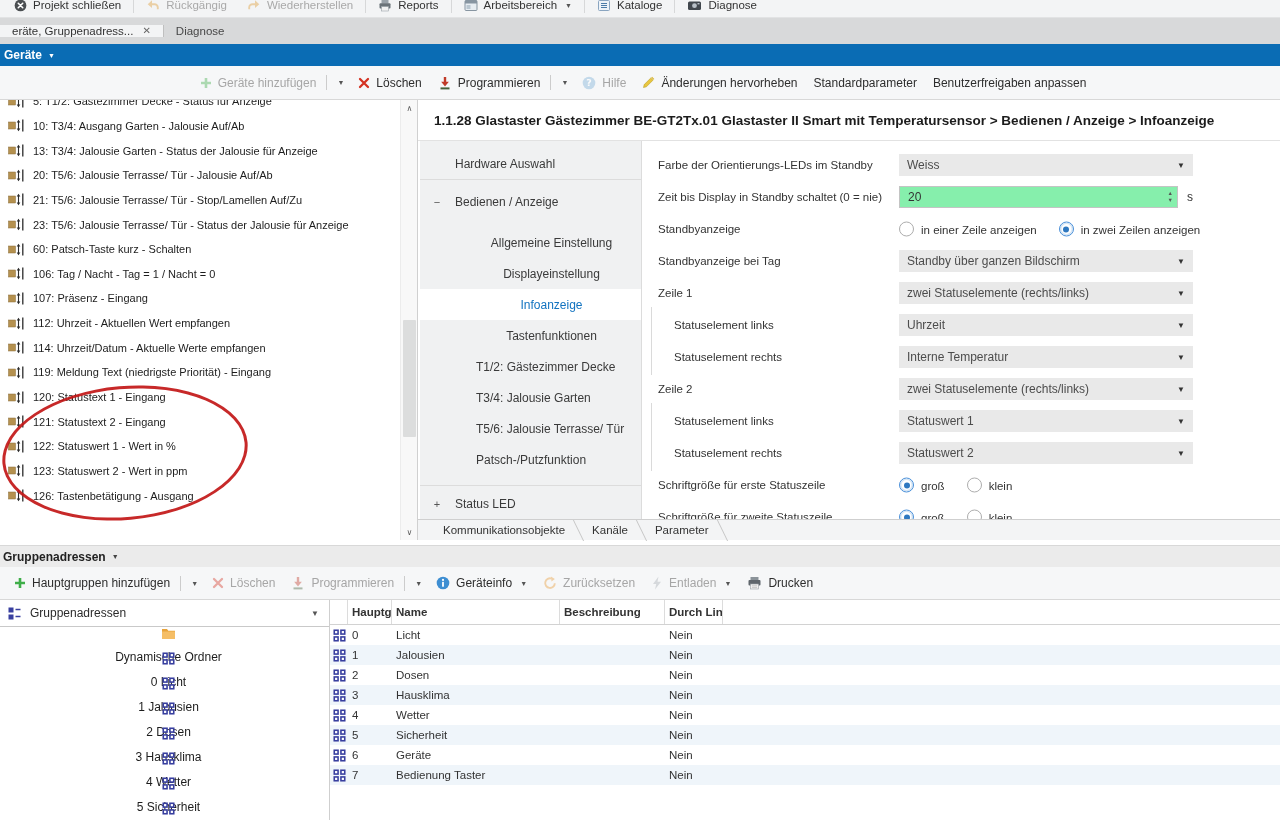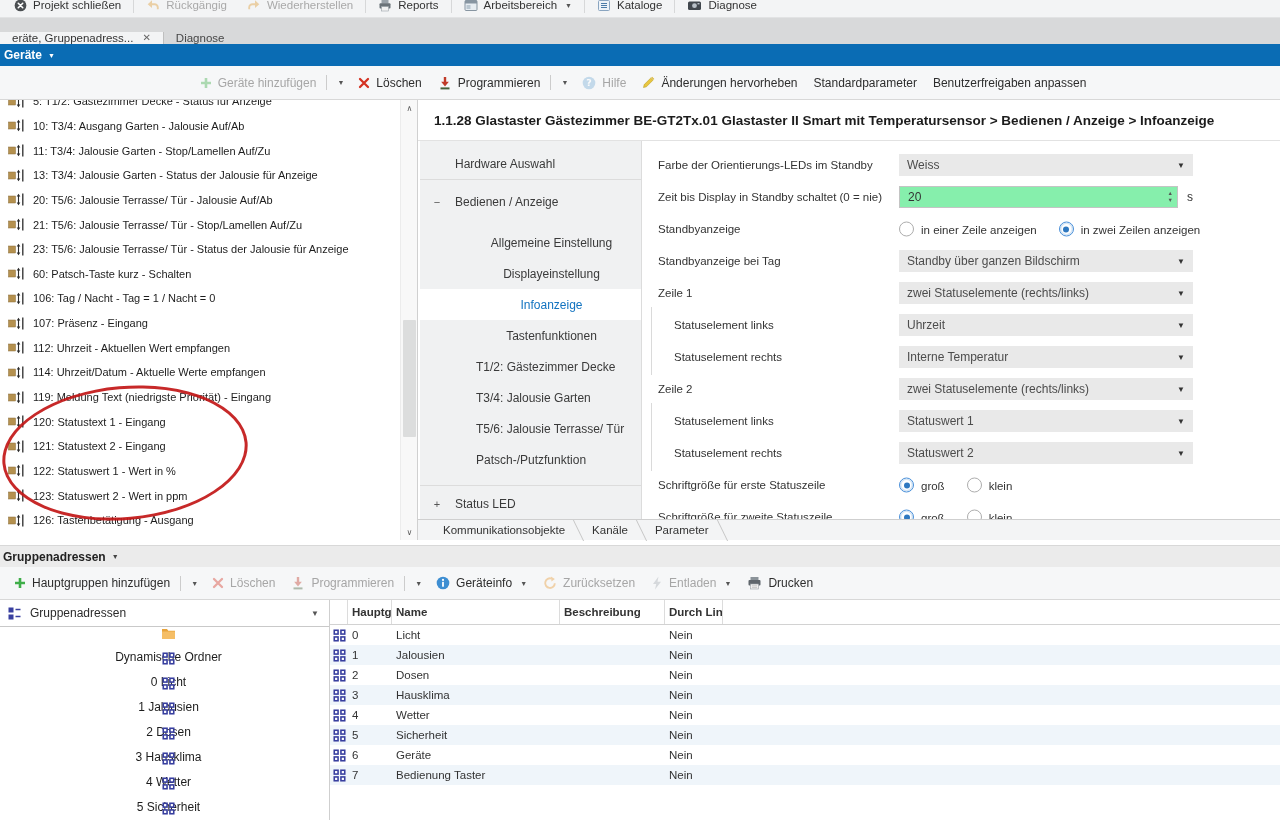--- a/index.html
+++ b/index.html
@@ -12,21 +12,21 @@
 
 #top-toolbar { left:0; top:0; width:1280px; height:18px; background:#f3f4f5; border-bottom:1px solid #e2e3e4; overflow:hidden; }
 #top-toolbar .row { display:flex; align-items:center; height:30px; margin-top:-10px; padding-left:4px; }
 .tb-item { display:flex; align-items:center; gap:6px; padding:0 10px; height:100%; background:none; border:none; font:inherit; font-size:11.5px; color:#333; white-space:nowrap; cursor:default; }
 .tb-item.disabled { color:#a9a9a9; }
 .tb-item.disabled .icon { opacity:.45; }
 .tb-sep { width:1px; height:16px; background:#d7d8d9; margin:0 2px; flex:none; }
 .tb-caret { font-size:7px; color:#555; margin-left:2px; }
 
 
-#tab-bar { left:0; top:18px; width:1280px; height:26px; background:#d8d9da; display:flex; align-items:flex-end; }
+#tab-bar { left:0; top:18px; width:1280px; height:26px; background:#d8d9da; display:flex; align-items:center; }
 .tab { display:flex; align-items:center; gap:9px; padding:0 12px; font-size:11.5px; color:#474747; white-space:nowrap; }
 .tab.active { background:#f3f4f5; border-right:1px solid #bfbfbf; color:#333; }
 .tab-close { font-size:10px; color:#666; line-height:1; }
 
 
 #dev-header { left:0; top:44px; width:1280px; height:22px; background:var(--blue,#0a6cb4); color:#fff; display:flex; align-items:center; gap:6px; padding-left:4px; font-weight:bold; font-size:12px; }
 .hdr-caret { font-size:7px; color:#fff; }
 
 
 #dev-toolbar { left:0; top:66px; width:1280px; height:34px;justify-content:center; }
@@ -290,32 +290,20 @@
       <div class="tree-item">
         <span class="icon">
           <svg width="17" height="15" viewBox="0 0 17 15">
             <rect x="0.5" y="4" width="7" height="7" fill="#b5914f" stroke="#8a6d39" stroke-width="0.5"></rect>
             <path d="M10.5 3.6v7.8" stroke="#2b2b2b" stroke-width="1.1"></path>
             <path d="M8.7 4.4l1.8-2.6 1.8 2.6z" fill="#2b2b2b"></path>
             <path d="M8.7 10.6l1.8 2.6 1.8-2.6z" fill="#2b2b2b"></path>
             <path d="M14.8 1.5v12" stroke="#2b2b2b" stroke-width="1.3"></path>
           </svg>
         </span>
-        <span class="lbl">11: T3/4: Jalousie Garten - Stop/Lamellen Auf/Zu</span>
-      </div>
-      <div class="tree-item">
-        <span class="icon">
-          <svg width="17" height="15" viewBox="0 0 17 15">
-            <rect x="0.5" y="4" width="7" height="7" fill="#b5914f" stroke="#8a6d39" stroke-width="0.5"></rect>
-            <path d="M10.5 3.6v7.8" stroke="#2b2b2b" stroke-width="1.1"></path>
-            <path d="M8.7 4.4l1.8-2.6 1.8 2.6z" fill="#2b2b2b"></path>
-            <path d="M8.7 10.6l1.8 2.6 1.8-2.6z" fill="#2b2b2b"></path>
-            <path d="M14.8 1.5v12" stroke="#2b2b2b" stroke-width="1.3"></path>
-          </svg>
-        </span>
         <span class="lbl">13: T3/4: Jalousie Garten - Status der Jalousie für Anzeige</span>
       </div>
       <div class="tree-item">
         <span class="icon">
           <svg width="17" height="15" viewBox="0 0 17 15">
             <rect x="0.5" y="4" width="7" height="7" fill="#b5914f" stroke="#8a6d39" stroke-width="0.5"></rect>
             <path d="M10.5 3.6v7.8" stroke="#2b2b2b" stroke-width="1.1"></path>
             <path d="M8.7 4.4l1.8-2.6 1.8 2.6z" fill="#2b2b2b"></path>
             <path d="M8.7 10.6l1.8 2.6 1.8-2.6z" fill="#2b2b2b"></path>
             <path d="M14.8 1.5v12" stroke="#2b2b2b" stroke-width="1.3"></path>

